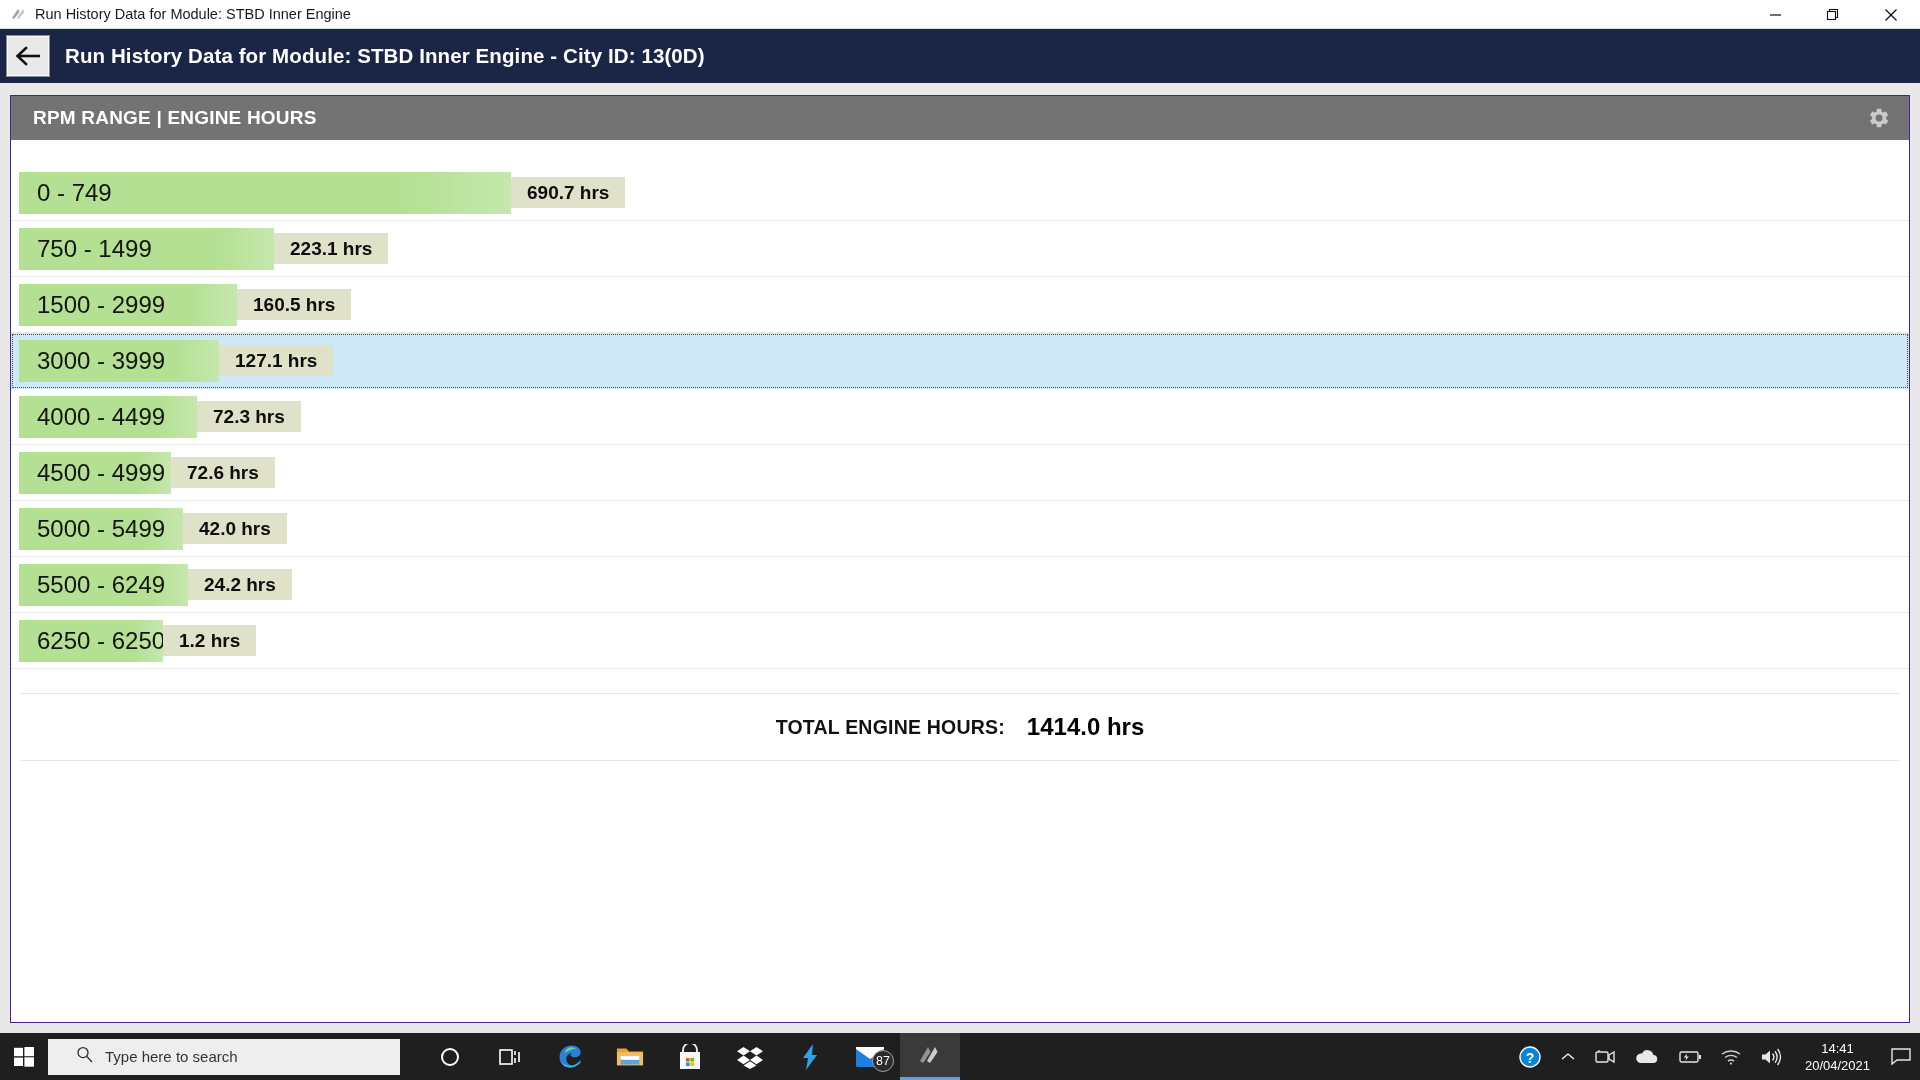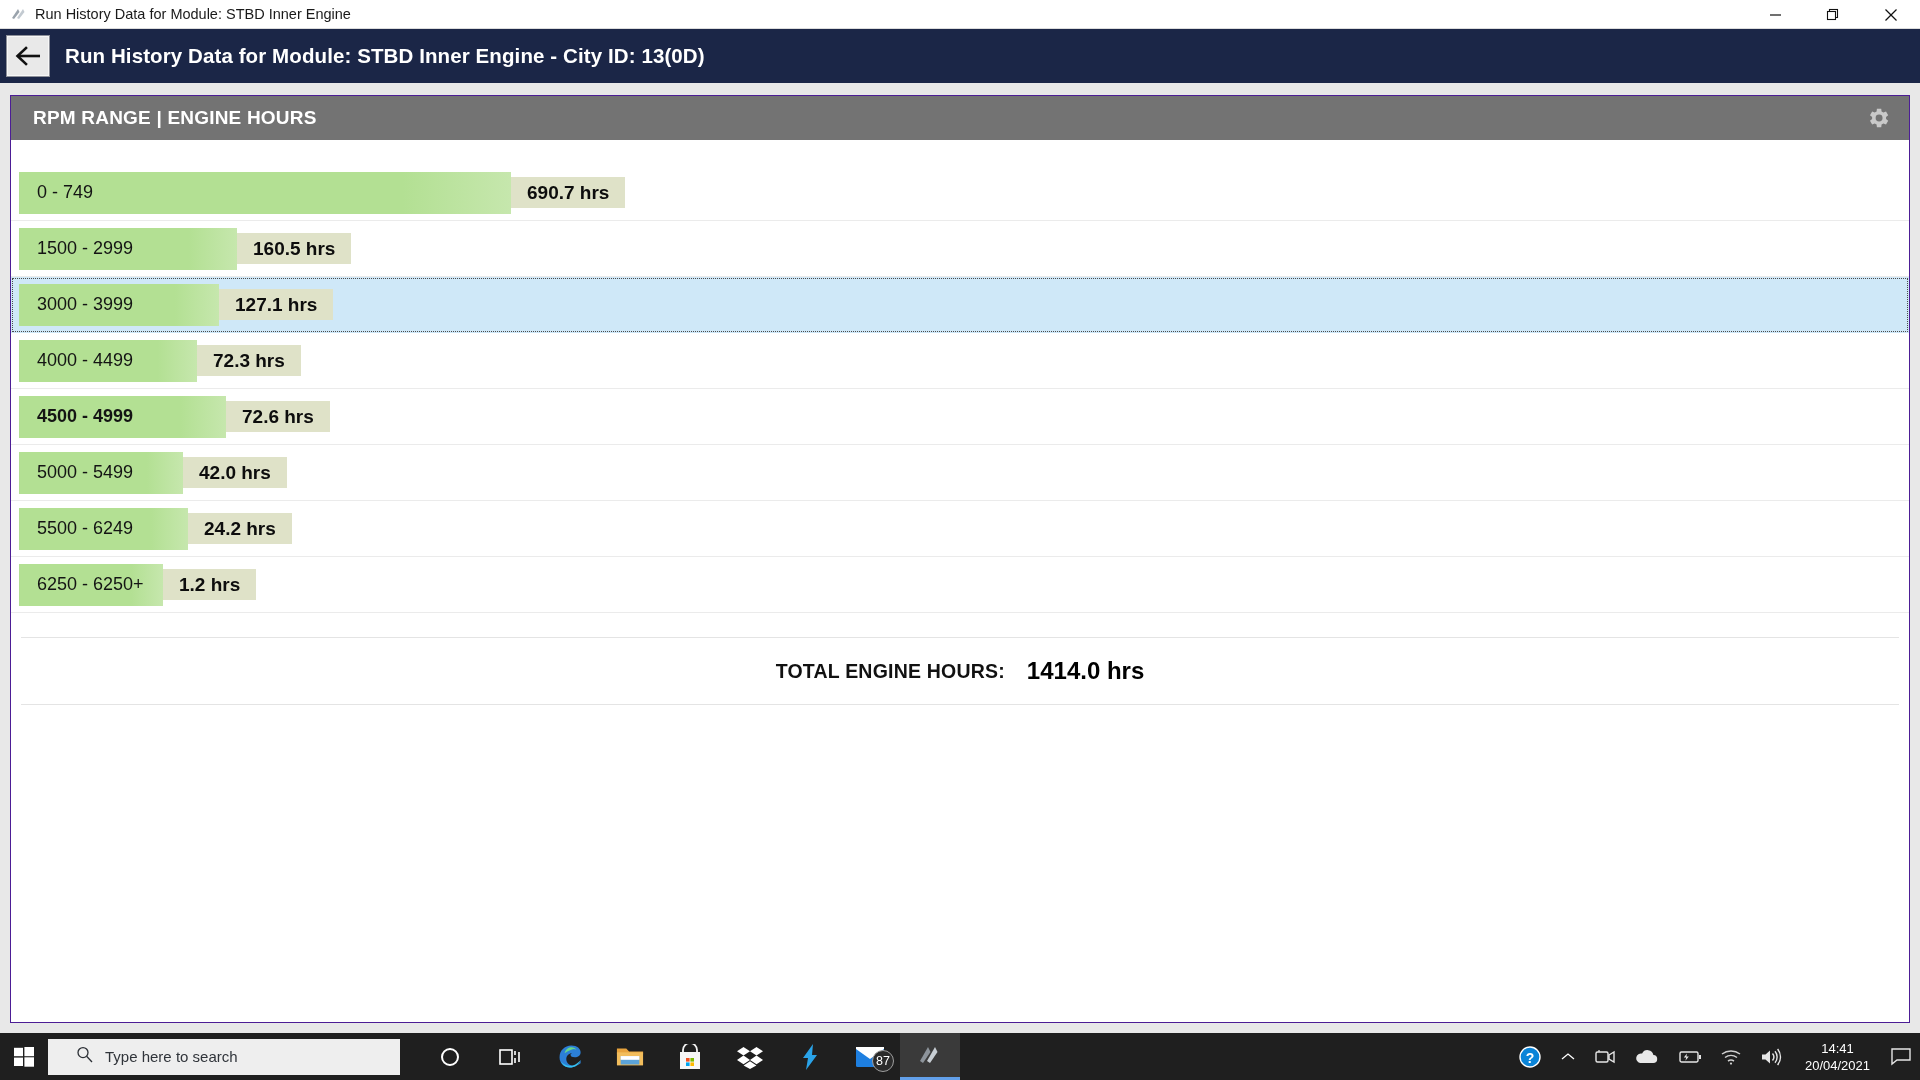--- a/index.html
+++ b/index.html
@@ -122,21 +122,21 @@
   }
   .bar {
     height: 42px;
     background: linear-gradient(to right, #b3e093 0%, #b3e093 78%, #c6e7ad 100%);
     display: flex;
     align-items: center;
     padding-left: 18px;
     flex: 0 0 auto;
   }
   .bar-label {
-    font-size: 18px;
+    font-size: 24px;
     color: #141414;
     white-space: nowrap;
   }
   .valuebox {
     height: 31px;
     background: #dfe2c8;
     display: flex;
     align-items: center;
     justify-content: center;
     padding: 0 16px;
@@ -293,20 +293,28 @@
     <div class="rows" id="rpm-rows">
         <div class="row">
           <div class="bar" style="width: 492px;">
             <span class="bar-label">0 - 749</span>
           </div>
           <div class="valuebox">
             <span class="valuebox-text">690.7 hrs</span>
           </div>
         </div>
         <div class="row">
+          <div class="bar" style="width: 255px;">
+            <span class="bar-label">750 - 1499</span>
+          </div>
+          <div class="valuebox">
+            <span class="valuebox-text">223.1 hrs</span>
+          </div>
+        </div>
+        <div class="row">
           <div class="bar" style="width: 218px;">
             <span class="bar-label">1500 - 2999</span>
           </div>
           <div class="valuebox">
             <span class="valuebox-text">160.5 hrs</span>
           </div>
         </div>
         <div class="row selected">
           <div class="bar" style="width: 200px;">
             <span class="bar-label">3000 - 3999</span>
@@ -317,21 +325,21 @@
         </div>
         <div class="row">
           <div class="bar" style="width: 178px;">
             <span class="bar-label">4000 - 4499</span>
           </div>
           <div class="valuebox">
             <span class="valuebox-text">72.3 hrs</span>
           </div>
         </div>
         <div class="row">
-          <div class="bar" style="width: 207px; font-weight: bold;">
+          <div class="bar" style="width: 152px;">
             <span class="bar-label">4500 - 4999</span>
           </div>
           <div class="valuebox">
             <span class="valuebox-text">72.6 hrs</span>
           </div>
         </div>
         <div class="row">
           <div class="bar" style="width: 164px;">
             <span class="bar-label">5000 - 5499</span>
           </div>

